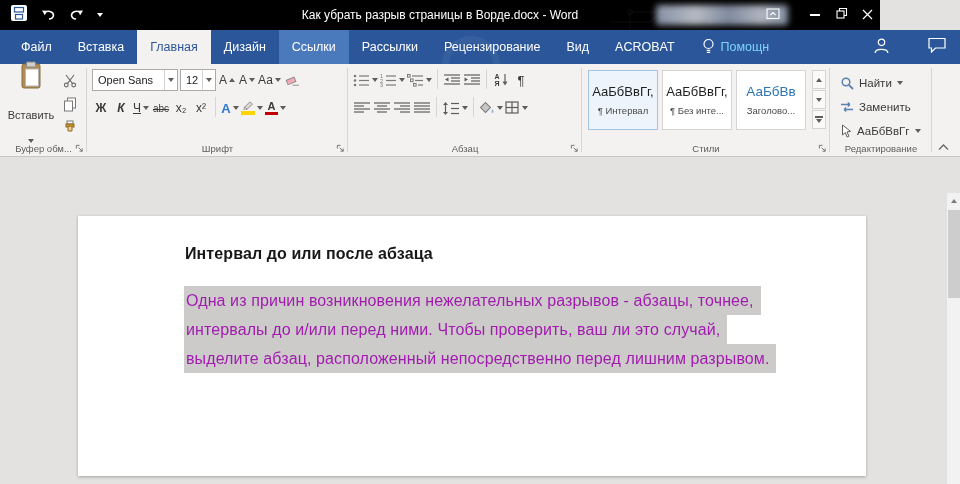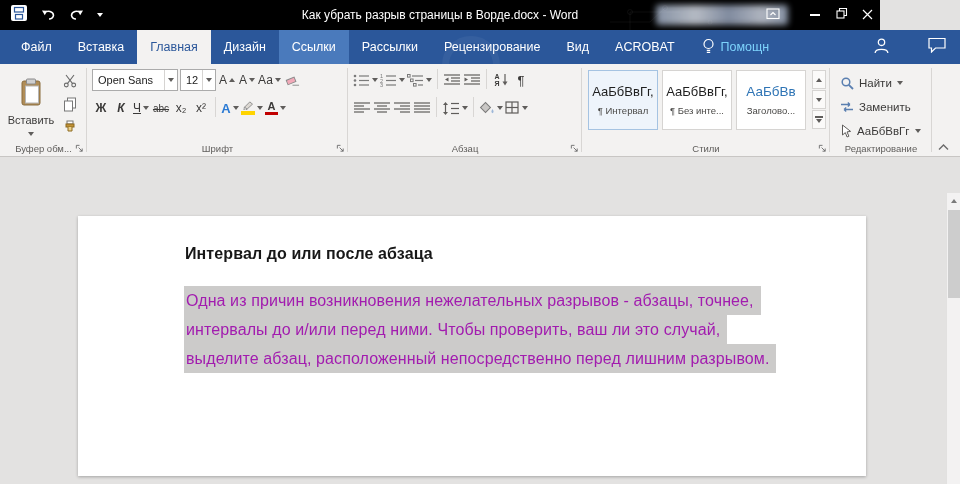--- a/index.html
+++ b/index.html
@@ -43,21 +43,21 @@
   .launcher{position:absolute;right:2px;bottom:2px;width:12px;height:12px;display:flex;align-items:center;justify-content:center;}
   .row{display:flex;align-items:flex-start;gap:2px;padding:0 5px;height:28px;}
   .row.r1{margin-top:5px;}
   .cd{width:0;height:0;border-left:3.5px solid transparent;border-right:3.5px solid transparent;border-top:4px solid #5f5d5b;}
   .cu{width:0;height:0;border-left:3.5px solid transparent;border-right:3.5px solid transparent;border-bottom:4px solid #5f5d5b;}
   .cd.w{border-top-color:#fff;}
   .vd{width:1px;height:20px;background:#d8d6d4;margin:0 3px;flex:none;}
   .fbtn{min-width:18px;height:22px;display:flex;align-items:center;justify-content:center;gap:2px;font-size:12px;color:#3b3a39;flex:none;}
 
   
-  .paste-btn{position:absolute;left:7px;top:5px;width:48px;height:74px;display:flex;flex-direction:column;align-items:center;justify-content:center;gap:6px;font-size:11px;color:#3b3a39;}
+  .paste-btn{position:absolute;left:7px;top:5px;width:48px;height:74px;display:flex;flex-direction:column;align-items:center;justify-content:flex-end;gap:18px;font-size:11px;color:#3b3a39;}
   .paste-btn svg{margin-top:2px;}
   .mini-col{position:absolute;left:58px;top:7px;display:flex;flex-direction:column;gap:3px;}
   .mini-btn{width:24px;height:20px;display:flex;align-items:center;justify-content:center;}
 
   
   .combo{height:22px;background:#fff;border:1px solid #ababab;display:flex;align-items:center;flex:none;}
   .combo .cval{flex:1;padding-left:5px;font-size:11px;color:#222;white-space:nowrap;overflow:hidden;}
   .combo .cbtn{width:13px;height:100%;display:flex;align-items:center;justify-content:center;border-left:1px solid #d6d4d2;}
   .combo.name{width:86px;}
   .combo.size{width:36px;}

